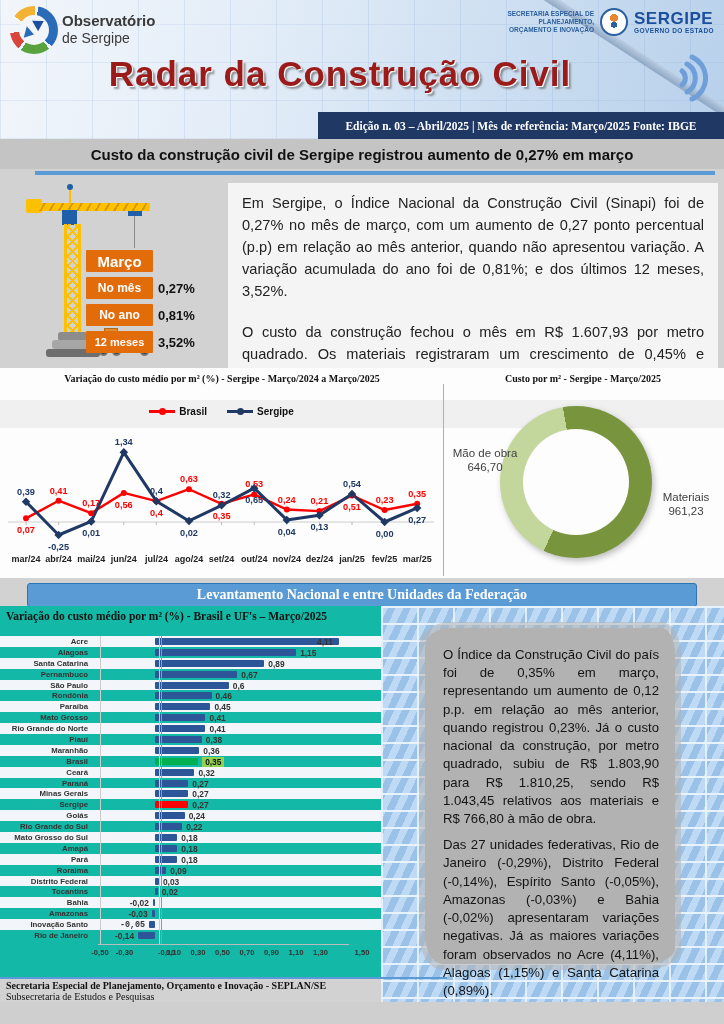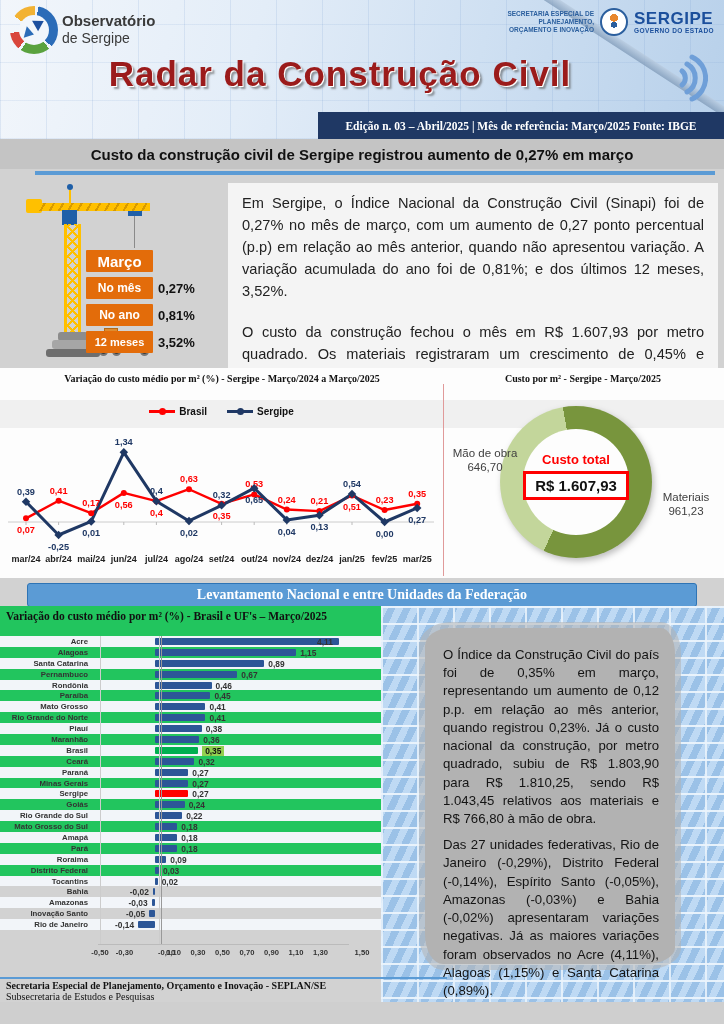--- a/index.html
+++ b/index.html
@@ -99,21 +99,21 @@
   .custo-box{margin:4px auto 0;width:106px;border:3px solid #ff0000;background:#fff;
     font-weight:bold;font-size:15px;padding:3px 0;color:#111}
   .dn-label{position:absolute;font-size:11.5px;color:#404040;text-align:center;line-height:1.25}
   .dn-left{left:442px;top:78px;width:86px}
   .dn-right{left:652px;top:122px;width:68px}
 
   
   .section-bar{position:absolute;left:27px;top:583px;width:670px;height:24px;background:#5b9bd5;
     border:1px solid #2e74b5;border-radius:3px;color:#fff;font-family:"Liberation Serif",serif;
     font-weight:bold;font-size:14px;display:flex;align-items:center;justify-content:center}
-  .bar-panel{position:absolute;left:0;top:606px;width:381px;height:280px;background:#22c55e}
+  .bar-panel{position:absolute;left:0;top:606px;width:381px;height:372px;background:#14b8a6}
   .bar-subtitle{position:absolute;left:6px;top:4px;width:372px;font-family:"Liberation Serif",serif;
     font-weight:bold;font-size:11.5px;color:#111}
   .bar-rows{position:absolute;left:0;top:30px;width:381px}
   .bar-row{display:flex;align-items:center;height:10.9px}
   .bar-row:nth-child(odd){background:#f2f5f9}
   .bar-label{width:94px;text-align:right;padding-right:6px;font-weight:bold;font-size:7.8px;color:#333;white-space:nowrap}
   .bar-plot{position:relative;width:247px;height:10.9px}
   .bar{position:absolute;top:2px;height:7px;border-radius:1px}
   .bar-val{position:absolute;top:1px;font-weight:bold;font-size:8.4px;color:#333;white-space:nowrap}
   .bar-val.hl{background:#92d050;padding:0 3px;color:#111}
@@ -315,24 +315,20 @@
         <text x="317.40000000000003" y="98.24" text-anchor="middle" font-size="9.2" font-weight="bold" fill="#1F3864">0,13</text>
         <rect x="347" y="58.92" width="6" height="6" fill="#1F3864" transform="rotate(45 350 61.92)"></rect>
         <text x="350" y="54.92" text-anchor="middle" font-size="9.2" font-weight="bold" fill="#1F3864">0,54</text>
         <rect x="379.6" y="87" width="6" height="6" fill="#1F3864" transform="rotate(45 382.6 90)"></rect>
         <text x="382.6" y="105" text-anchor="middle" font-size="9.2" font-weight="bold" fill="#1F3864">0,00</text>
         <rect x="412.20000000000005" y="72.96" width="6" height="6" fill="#1F3864" transform="rotate(45 415.20000000000005 75.96)"></rect>
         <text x="415.20000000000005" y="90.96" text-anchor="middle" font-size="9.2" font-weight="bold" fill="#1F3864">0,27</text>
       </svg>
     <div class="divider"></div>
     <div class="donut" id="donut" style="background: conic-gradient(from -10deg, rgb(120, 149, 61) 0deg, rgb(120, 149, 61) 215.21deg, rgb(195, 214, 155) 215.21deg, rgb(195, 214, 155) 360deg);"></div>
-    <div class="donut-center">
-      <div class="custo-total">Custo total</div>
-      <div class="custo-box">R$ 1.607,93</div>
-    </div>
     <div class="dn-label dn-left">
       <span>Mão de obra</span><br>
       <span>646,70</span>
     </div>
     <div class="dn-label dn-right">
       <span>Materiais</span><br>
       <span>961,23</span>
     </div>
   </div>
 
@@ -363,20 +359,27 @@
           </div>
         </div>
         <div class="bar-row">
           <div class="bar-label">Pernambuco</div>
           <div class="bar-plot">
             <div class="bar" style="left: 61.25px; width: 82.075px; background: rgb(44, 86, 151);"></div>
             <span class="bar-val" style="left: 147.325px;">0,67</span>
           </div>
         </div>
         <div class="bar-row">
+          <div class="bar-label">São Paulo</div>
+          <div class="bar-plot">
+            <div class="bar" style="left: 61.25px; width: 73.5px; background: rgb(44, 86, 151);"></div>
+            <span class="bar-val" style="left: 138.75px;">0,6</span>
+          </div>
+        </div>
+        <div class="bar-row">
           <div class="bar-label">Rondônia</div>
           <div class="bar-plot">
             <div class="bar" style="left: 61.25px; width: 56.35px; background: rgb(44, 86, 151);"></div>
             <span class="bar-val" style="left: 121.6px;">0,46</span>
           </div>
         </div>
         <div class="bar-row">
           <div class="bar-label">Paraíba</div>
           <div class="bar-plot">
             <div class="bar" style="left: 61.25px; width: 55.125px; background: rgb(44, 86, 151);"></div>
@@ -513,21 +516,21 @@
           <div class="bar-label">Amazonas</div>
           <div class="bar-plot">
             <div class="bar" style="left: 57.575px; width: 3.675px; background: rgb(44, 86, 151);"></div>
             <span class="bar-val" style="right: 193.425px;">-0,03</span>
           </div>
         </div>
         <div class="bar-row">
           <div class="bar-label">Inovação Santo</div>
           <div class="bar-plot">
             <div class="bar" style="left: 55.125px; width: 6.125px; background: rgb(44, 86, 151);"></div>
-            <span class="bar-val" style="right: 195.875px;">-0,05</span>
+            <span class="bar-val" style="right: 195.875px; font-family: Liberation Mono, monospace;">-0,05</span>
           </div>
         </div>
         <div class="bar-row">
           <div class="bar-label">Rio de Janeiro</div>
           <div class="bar-plot">
             <div class="bar" style="left: 44.1px; width: 17.15px; background: rgb(44, 86, 151);"></div>
             <span class="bar-val" style="right: 206.9px;">-0,14</span>
           </div>
         </div>
       </div>

